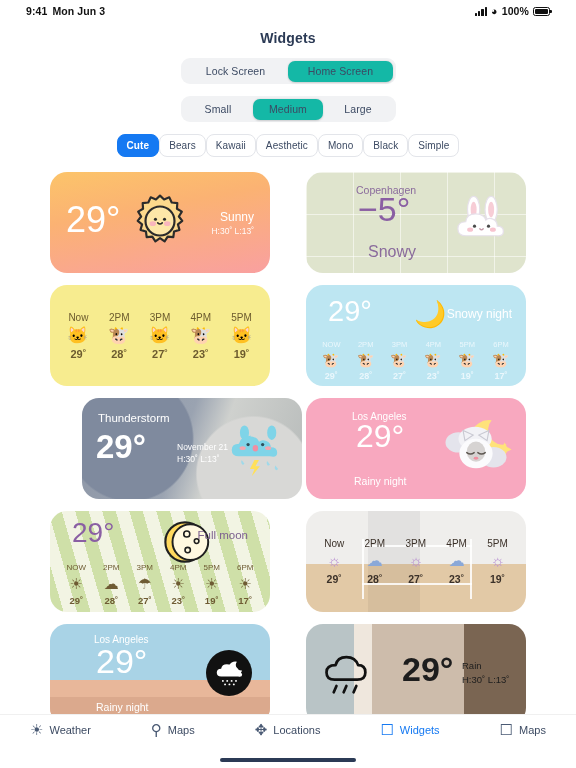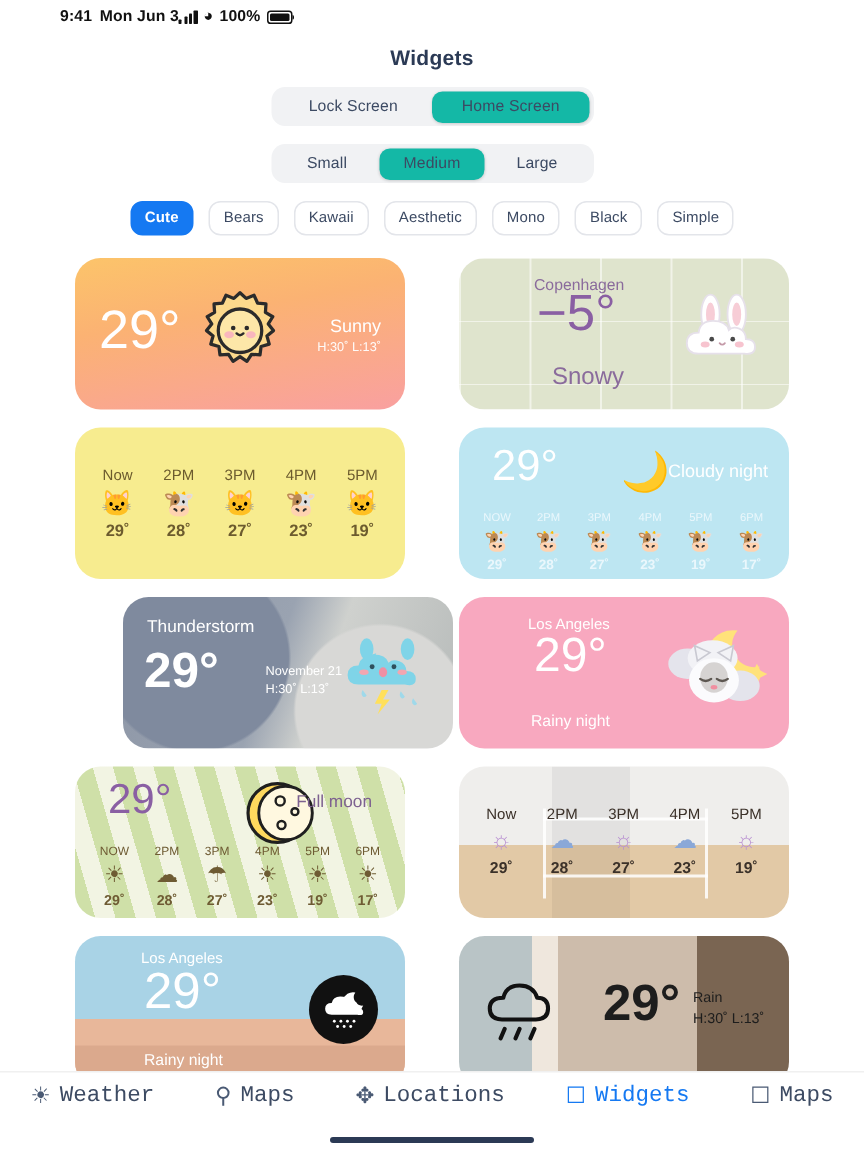--- a/index.html
+++ b/index.html
@@ -7,22 +7,22 @@
     width: 576px; height: 768px;
     background: #ffffff;
     font-family: "Liberation Sans", sans-serif;
     overflow: hidden;
   }
   body { position: relative; }
 
   
   .statusbar {
     height: 22px; display: flex; align-items: center;
-    justify-content: flex-start;
-    padding: 0 40px; font-size: 10.5px; color: #111;
+    justify-content: space-between;
+    padding: 0 26px; font-size: 10.5px; color: #111;
     font-weight: 600; letter-spacing: .1px;
   }
   .sb-left { display:flex; gap:5px; align-items:center; }
   .sb-right { display:flex; gap:4px; align-items:center; }
   .signal { display:inline-flex; align-items:flex-end; gap:1.2px; height:9px; }
   .signal i { width:2.2px; background:#111; border-radius:.5px; display:block; }
   .signal i:nth-child(1){height:3px;} .signal i:nth-child(2){height:5px;}
   .signal i:nth-child(3){height:7px;} .signal i:nth-child(4){height:9px;}
   .batt { width:17px; height:9px; border:1.1px solid #111; border-radius:2.4px;
           position:relative; padding:1px; }
@@ -47,21 +47,21 @@
   }
   .segmented.two .seg-item { width:105px; }
   .segmented.three .seg-item { width:70px; }
   .seg-item.active {
     background:#14b8a6; box-shadow:0 0.5px 2px rgba(0,0,0,.16);
     font-weight:500;
   }
 
   
   .chips {
-    display:flex; justify-content:center; gap:10px; margin-top:12px;
+    display:flex; justify-content:center; gap:0; margin-top:12px;
     padding:0 20px;
     align-items:flex-end;
   }
   .chip {
     font-size:10px; color:#3c4a63; background:#fff;
     border:1px solid #e3e5ea; border-radius:8px;
     padding:5px 9px; white-space:nowrap; letter-spacing:.1px;
   }
   .chip.active { background:#1579f2; border-color:#1579f2; color:#fff; font-weight:600;}
 
@@ -200,21 +200,21 @@
 
   
   .tabbar {
     position:absolute; left:0; bottom:0; width:100%; height:54px;
     background:#fff; display:flex; align-items:flex-start;
     justify-content:space-around; padding-top:7px;
     border-top:1px solid #f0f0f0;
   }
   .tab { display:flex; flex-direction:row; align-items:center; gap:6px; }
   .tab .ti { font-size:15px; color:#4a5a74; line-height:1;}
-  .tab .tl { font-size:15px; color:#3d4b63;font-family:Liberation Mono, monospace;}
+  .tab .tl { font-size:11px; color:#3d4b63;}
   .tab.active .ti, .tab.active .tl { color:#1579f2; }
   .home-ind {
     position:absolute; bottom:6px; left:50%; transform:translateX(-50%);
     width:136px; height:4.5px; border-radius:3px; background:#2b3a55;
   }
 </style>
 </head>
 <body>
 
 <div class="statusbar">
@@ -329,21 +329,21 @@
         <span class="t">5PM</span>
         <span class="ic">🐱</span>
         <span class="d">19˚</span>
       </div>
     </div>
   </div>
 
   <div class="card c-blue">
     <div class="big">29°</div>
     <div class="icon-main">🌙</div>
-    <div class="cond">Cloudy night</div>
+    <div class="cond">Snowy night</div>
     <div class="hours">
       <div class="hour">
         <span class="t">NOW</span>
         <span class="ic">🐮</span>
         <span class="d">29˚</span>
       </div>
       <div class="hour">
         <span class="t">2PM</span>
         <span class="ic">🐮</span>
         <span class="d">28˚</span>

